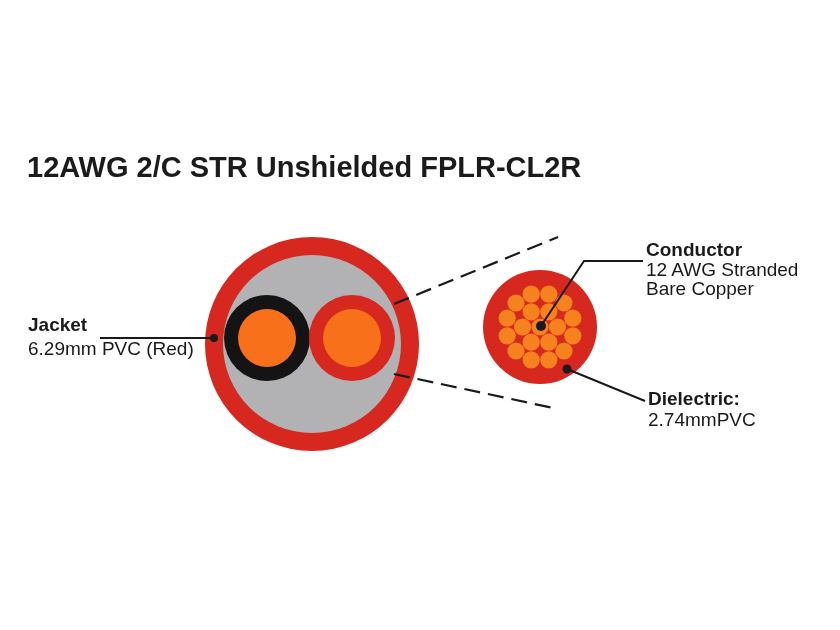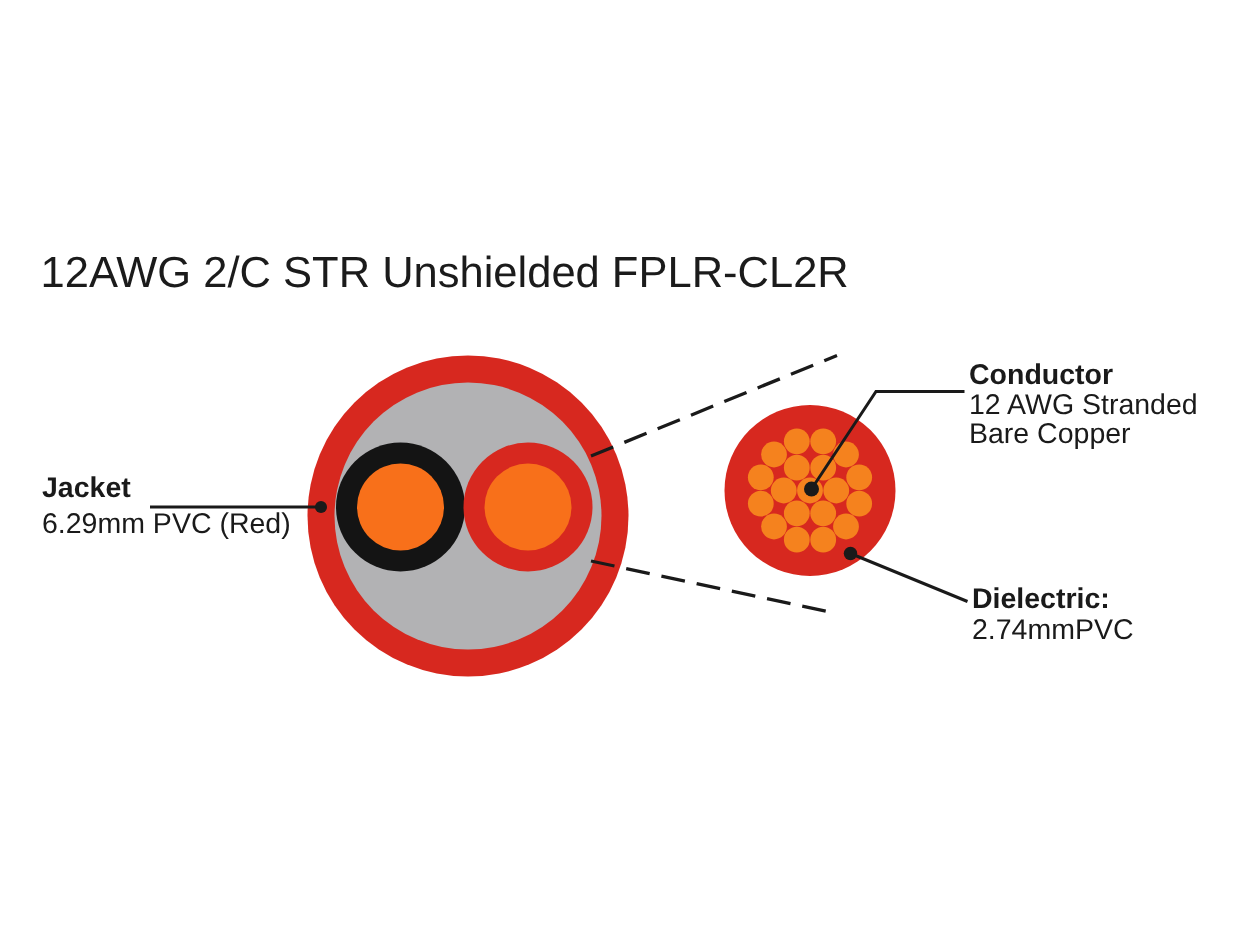--- a/index.html
+++ b/index.html
@@ -6,23 +6,23 @@
   html, body { width: 840px; height: 630px; }
   body {
     background: #ffffff;
     position: relative;
     overflow: hidden;
     font-family: "Liberation Sans", sans-serif;
   }
   .title {
     position: absolute;
     left: 27px;
-    top: 166px;
+    top: 151px;
     font-size: 29px;
-    font-weight: normal;
+    font-weight: bold;
     color: #1b1b1b;
     white-space: nowrap;
   }
   svg.diagram { position: absolute; left: 0; top: 0; display: block; }
   svg text {
     fill: #1a1a1a;
     font-family: "Liberation Sans", sans-serif;
     font-size: 19px;
   }
   svg text.bold { font-weight: bold; }

